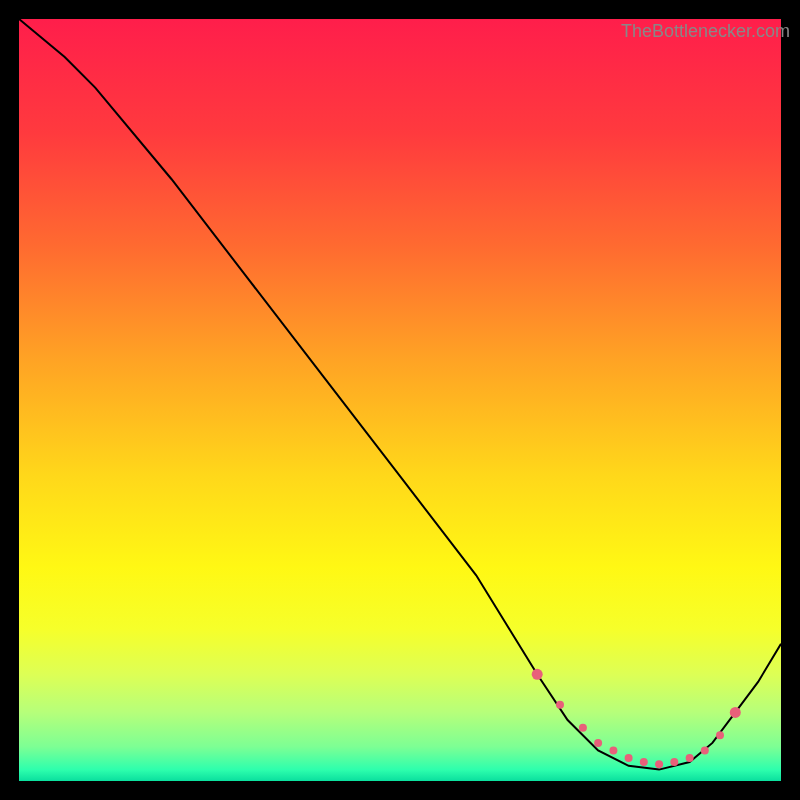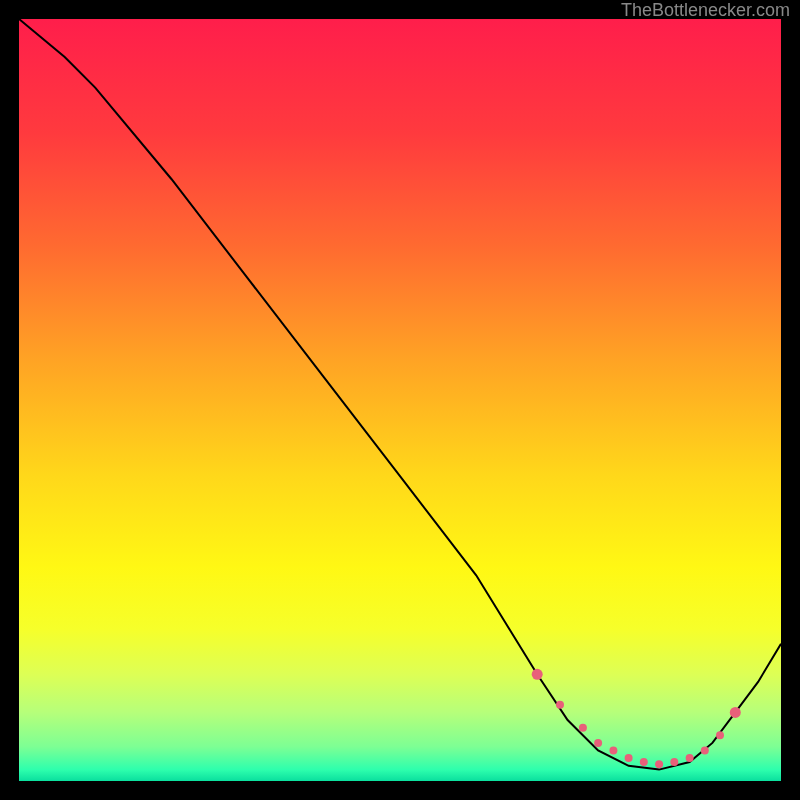--- a/index.html
+++ b/index.html
@@ -6,21 +6,21 @@
     margin: 0;
     padding: 0;
     width: 800px;
     height: 800px;
     background: #000;
     font-family: Arial, sans-serif;
     position: relative;
   }
   .watermark {
     position: absolute;
-    top: 0;
+    top: 21px;
     right: 10px;
     color: #888;
     font-size: 18px;
     z-index: 10;
   }
   .plot-area {
     position: absolute;
     left: 19px;
     top: 19px;
     width: 762px;

